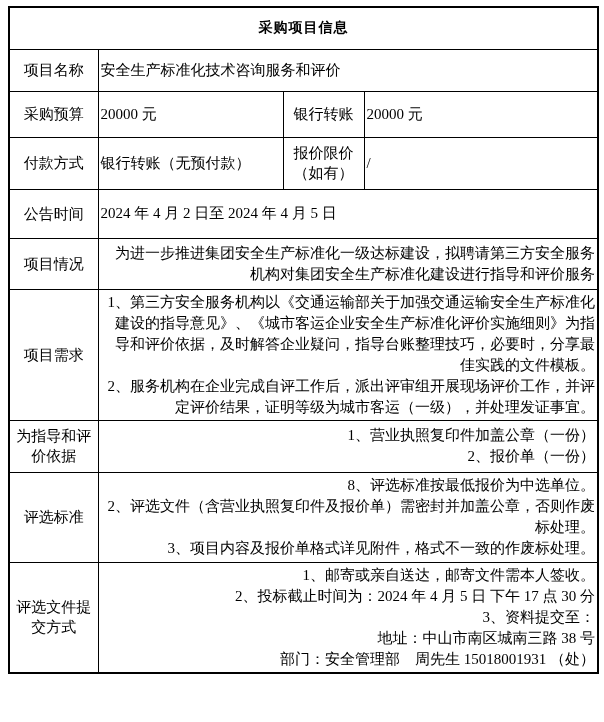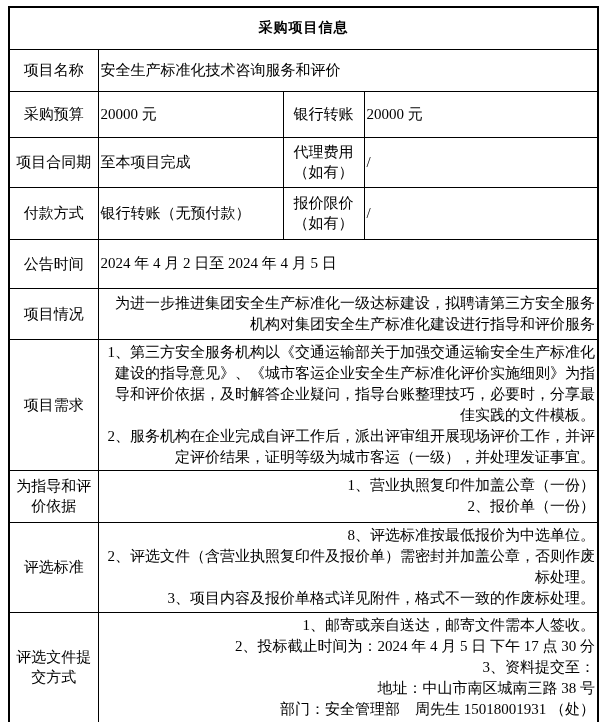--- a/index.html
+++ b/index.html
@@ -83,27 +83,20 @@
     <td colspan="3" class="val-c">安全生产标准化技术咨询服务和评价</td>
   </tr>
 
   <tr class="r-budget">
     <td class="lbl">采购预算</td>
     <td class="val-c">20000 元</td>
     <td class="lbl">银行转账</td>
     <td class="val-c">20000 元</td>
   </tr>
 
-  <tr class="r-contract">
-    <td class="lbl">项目合同期</td>
-    <td class="val-c">至本项目完成</td>
-    <td class="lbl pre">代理费用
-（如有）</td>
-    <td class="val-c">/</td>
-  </tr>
 
   <tr class="r-payment">
     <td class="lbl">付款方式</td>
     <td class="val-c">银行转账（无预付款）</td>
     <td class="lbl pre">报价限价
 （如有）</td>
     <td class="val-c">/</td>
   </tr>
 
   <tr class="r-notice">

